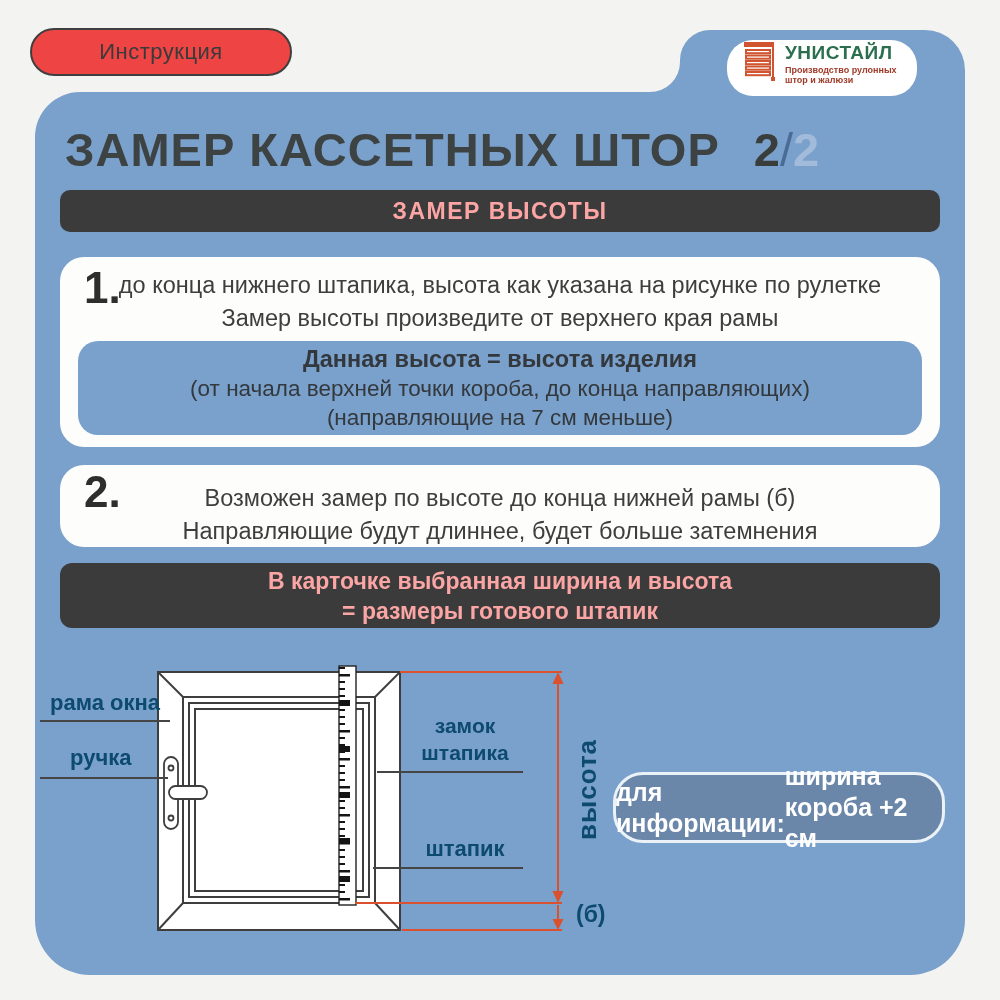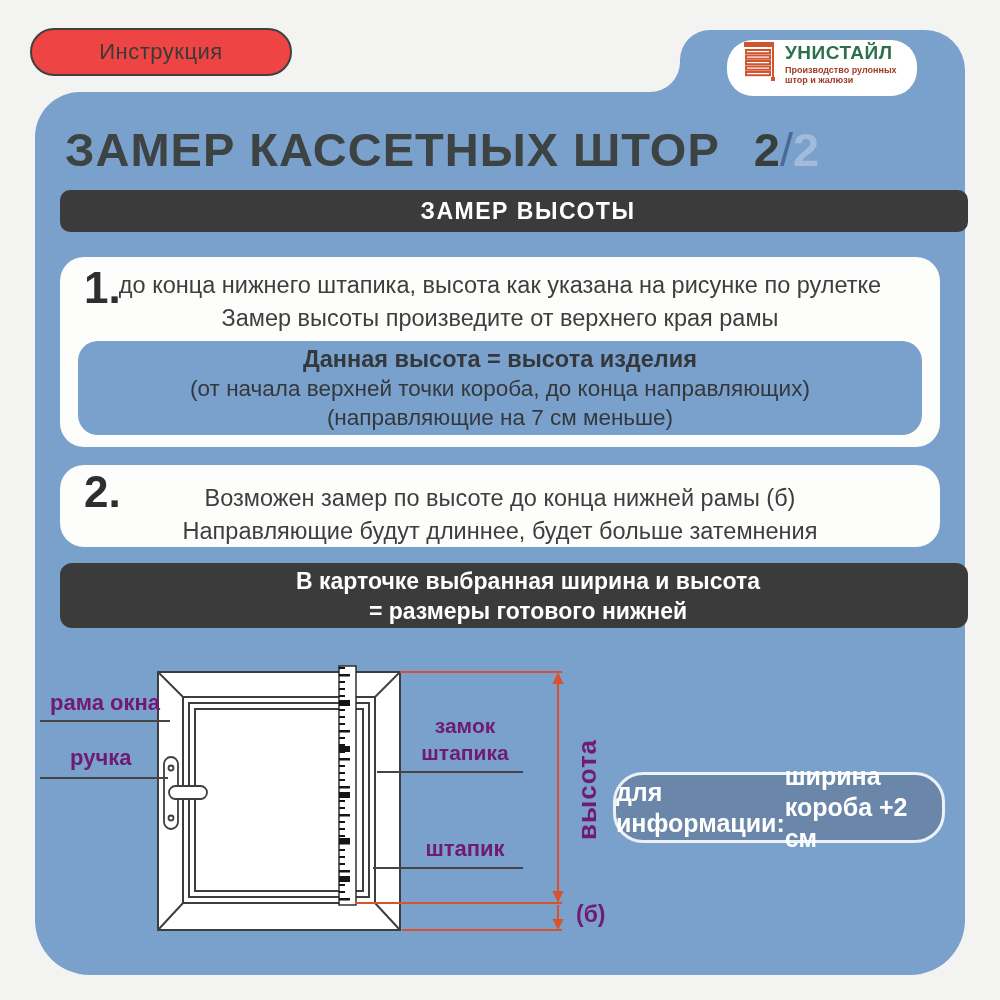--- a/index.html
+++ b/index.html
@@ -23,42 +23,42 @@
 
   
   .title-row{left:65px;top:122px;display:flex;align-items:flex-start;gap:34px;z-index:3;}
   .title{font-size:47px;font-weight:700;color:#3d4243;letter-spacing:1px;white-space:nowrap;}
   .pagenum{font-size:47px;font-weight:700;letter-spacing:0;}
   .pn-cur{color:#393e3d;}
   .pn-sep{color:#4a6b94;font-weight:400;}
   .pn-tot{color:#a3bbda;}
 
   
-  .banner{left:60px;width:880px;background:#3b3b3b;color:#ffffff;
+  .banner{left:60px;width:880px;background:#3b3b3b;color:#fca5a5;
           display:flex;flex-direction:column;align-items:center;justify-content:center;
-          z-index:3;padding-left:28px;}
+          z-index:3;}
   .banner1{top:190px;height:42px;border-radius:10px;font-size:23px;font-weight:700;letter-spacing:1.5px;}
   .banner2{top:563px;height:65px;border-radius:12px;font-size:23px;font-weight:600;line-height:30px;}
 
   
   .card{left:60px;width:880px;background:#fdfdfc;border-radius:24px;z-index:3;}
   .card1{top:257px;height:190px;}
   .card2{top:465px;height:82px;}
   .step-num{position:absolute;left:24px;top:6px;font-size:44px;font-weight:700;color:#2e2e2e;}
   .step-text{position:absolute;left:0;right:0;text-align:center;font-size:23.5px;
              color:#3e3e3e;line-height:33px;}
   .card1 .step-text{top:12px;}
   .card2 .step-text{top:17px;}
   .hl-box{position:absolute;left:18px;right:18px;top:84px;height:94px;background:#7aa0cc;
           border-radius:20px;display:flex;flex-direction:column;align-items:center;
           justify-content:center;line-height:29px;color:#33383c;font-size:22.5px;}
   .hl-bold{font-weight:700;font-size:23.5px;}
 
   
-  .dlabel{color:#701a75;font-weight:600;font-size:22px;z-index:4;}
+  .dlabel{color:#0c4a6e;font-weight:600;font-size:22px;z-index:4;}
   .lbl-frame{left:50px;top:690px;}
   .lbl-handle{left:70px;top:745px;}
   .lbl-beadlock{left:400px;top:712px;width:130px;text-align:center;font-size:21px;line-height:27px;}
   .lbl-bead{left:400px;top:836px;width:130px;text-align:center;}
   .lbl-height{left:572px;top:740px;height:100px;writing-mode:vertical-rl;
               transform:rotate(180deg);font-size:26px;letter-spacing:1px;}
   .lbl-b{left:576px;top:901px;font-size:23px;font-weight:700;}
 
   
   .info-box{left:613px;top:772px;width:332px;height:71px;background:#6a86a8;
@@ -185,21 +185,21 @@
 <div class="abs card card2">
   <span class="step-num" style="top:2px;">2.</span>
   <div class="step-text">
     <div>Возможен замер по высоте до конца нижней рамы (б)</div>
     <div>Направляющие будут длиннее, будет больше затемнения</div>
   </div>
 </div>
 
 <div class="abs banner banner2">
   <div>В карточке выбранная ширина и высота</div>
-  <div>= размеры готового нижней</div>
+  <div>= размеры готового штапик</div>
 </div>
 
 <div class="abs dlabel lbl-frame">рама окна</div>
 <div class="abs dlabel lbl-handle">ручка</div>
 <div class="abs dlabel lbl-beadlock">замок штапика</div>
 <div class="abs dlabel lbl-bead">штапик</div>
 <div class="abs dlabel lbl-height">высота</div>
 <div class="abs dlabel lbl-b">(б)</div>
 
 <div class="abs info-box">

